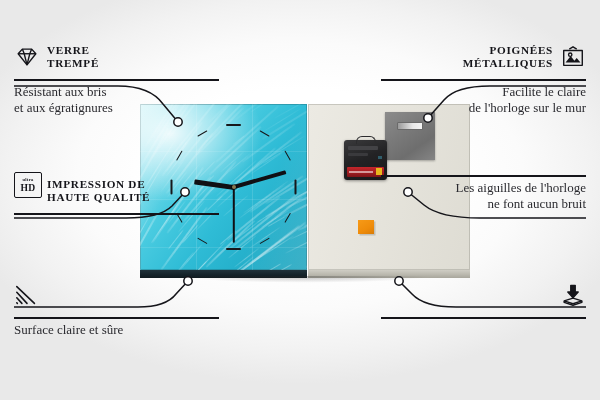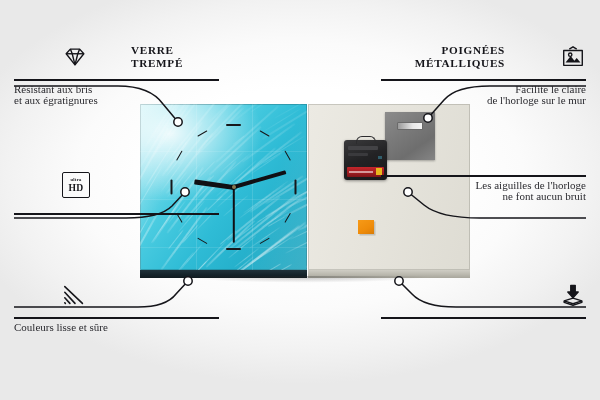--- a/index.html
+++ b/index.html
@@ -18,33 +18,33 @@
   .feat .head{display:flex;align-items:center;gap:7px;}
   .feat.right .head{flex-direction:row-reverse;}
   .feat .title{
     font-weight:700;font-size:11.2px;line-height:12.6px;
     letter-spacing:.7px;color:#15151a;text-transform:uppercase;
     white-space:pre-line;
   }
   .feat.right .title{text-align:right;}
   .rule{height:1.6px;background:#15151a;margin:3px 0 3.5px 0;}
   .feat .sub{
-    font-size:11px;line-height:11px;color:#2a2a2f;white-space:pre-line;
+    font-size:13px;line-height:16px;color:#2a2a2f;white-space:pre-line;
   }
   .feat.right .sub{text-align:right;}
-  .ic{width:26px;height:38px;flex:0 0 26px;display:block;margin-left:48px;}
+  .ic{width:26px;height:38px;flex:0 0 26px;display:block;}
   .ic svg{width:100%;height:100%;display:block;}
 
   #f-verre{left:14px;top:38px;}
   #f-impr{left:14px;top:172px;}
   #f-bords{left:14px;top:276px;}
   #f-poig{left:381px;top:38px;}
   #f-meca{left:381px;top:172px;}
   #f-entr{left:381px;top:276px;}
-  #f-verre .title,#f-impr .title,#f-bords .title{text-align:left;margin-left:36px;}
+  #f-verre .title,#f-impr .title,#f-bords .title{text-align:left;}
 
   
   .hdbox{
     width:26px;height:24px;border:1.6px solid #15151a;border-radius:2px;
     display:flex;flex-direction:column;align-items:center;justify-content:center;
     line-height:1;
   }
   .hdbox .u{font-size:4.6px;font-weight:700;letter-spacing:.3px;color:#15151a;}
   .hdbox .h{font-size:9.6px;font-weight:700;letter-spacing:.2px;color:#15151a;margin-top:.5px;}
 
@@ -315,39 +315,41 @@
   </div>
 
   <div class="feat left" id="f-impr">
     <div class="head">
       <span class="ic">
         <span class="hdbox">
           <span class="u">ultra</span>
           <span class="h">HD</span>
         </span>
       </span>
+      <span class="title">IMPRESSION DE
+HAUTE QUALITÉ</span>
     </div>
     <div class="rule"></div>
   </div>
 
   <div class="feat left" id="f-bords">
     <div class="head">
       <span class="ic">
         <svg viewBox="0 0 28 24">
             <g stroke="#15151a" stroke-width="1.7" stroke-linecap="round">
           <path d="M3 3 L22 21"></path>
               <path d="M3 9 L14 21"></path>
               <path d="M3 15 L8.5 21"></path>
               <path d="M3 20.4 L3.6 21"></path>
         </g>
           </svg>
       </span>
     </div>
     <div class="rule"></div>
-    <div class="sub">Couleurs lisse et sûre</div>
+    <div class="sub">Surface claire et sûre</div>
   </div>
 
   <div class="feat right" id="f-poig">
     <div class="head">
       <span class="ic">
         <svg viewBox="0 0 28 24">
             <g fill="none" stroke="#15151a" stroke-width="1.5" stroke-linejoin="round">
           <path d="M10 3.5 L14 1 L18 3.5"></path>
           <rect x="4" y="5" width="20" height="16"></rect>
           <path d="M6 18 L11.5 11 L15.5 16 L18 13 L22 18 Z" fill="#15151a" stroke="none"></path>

